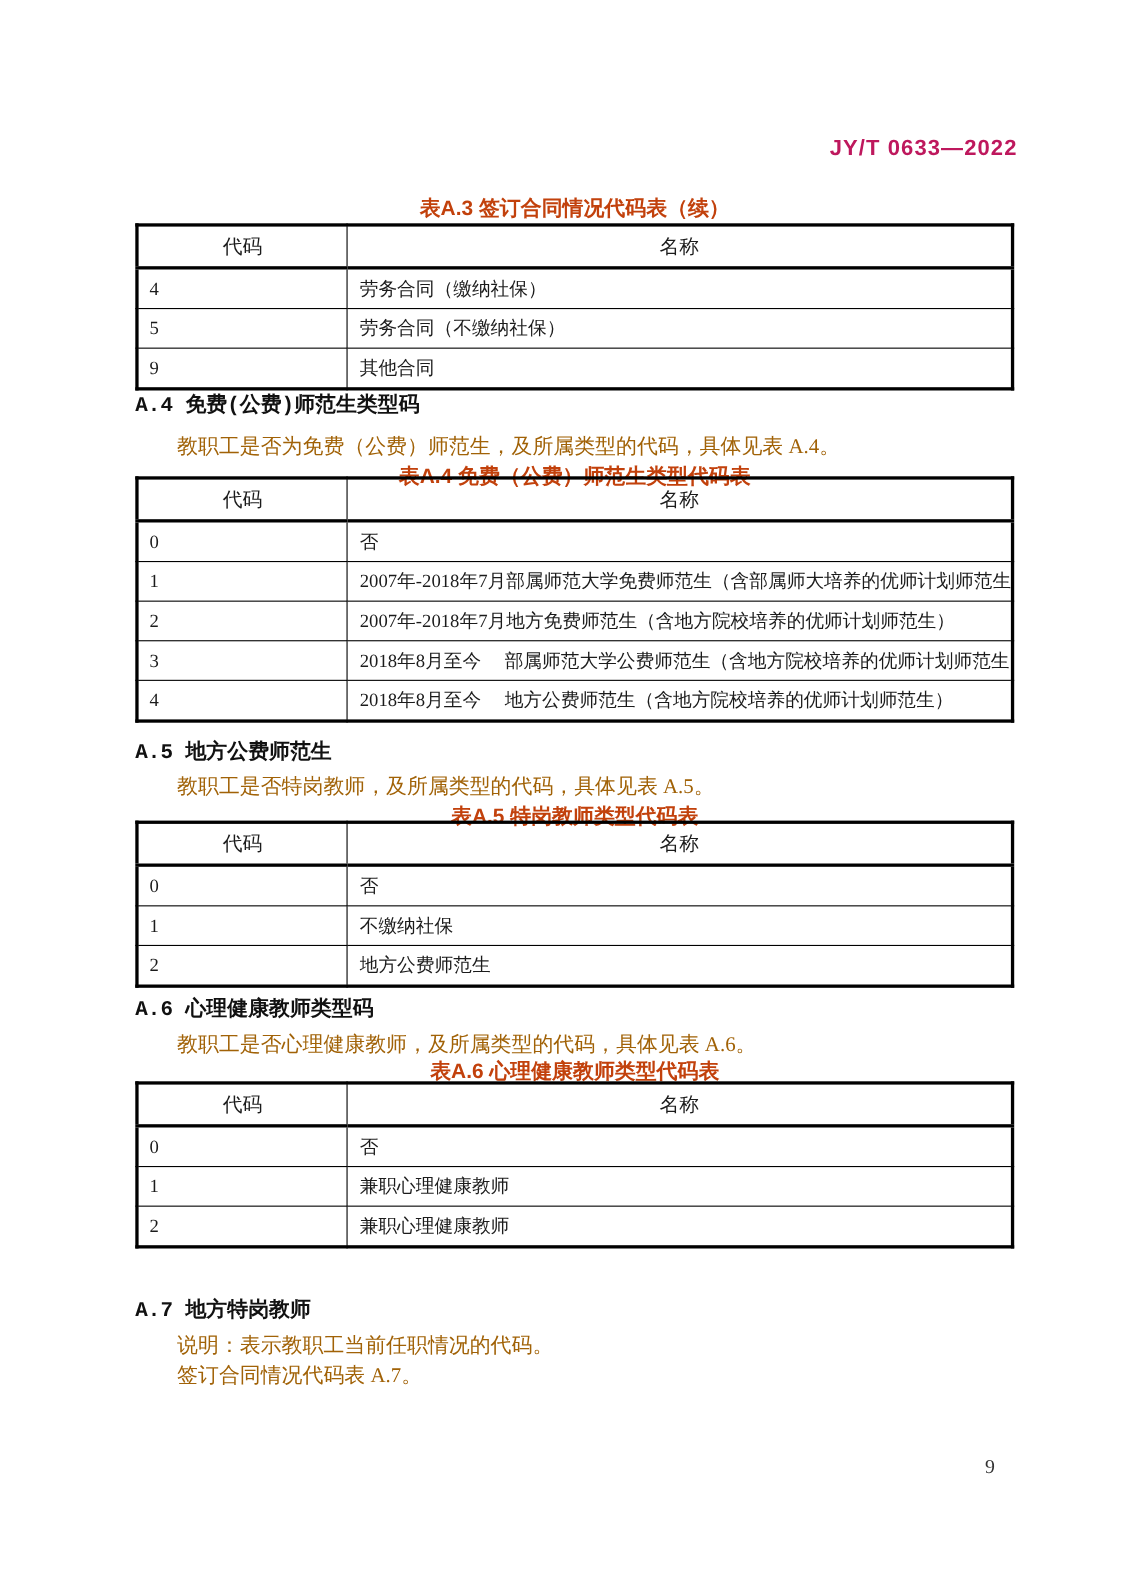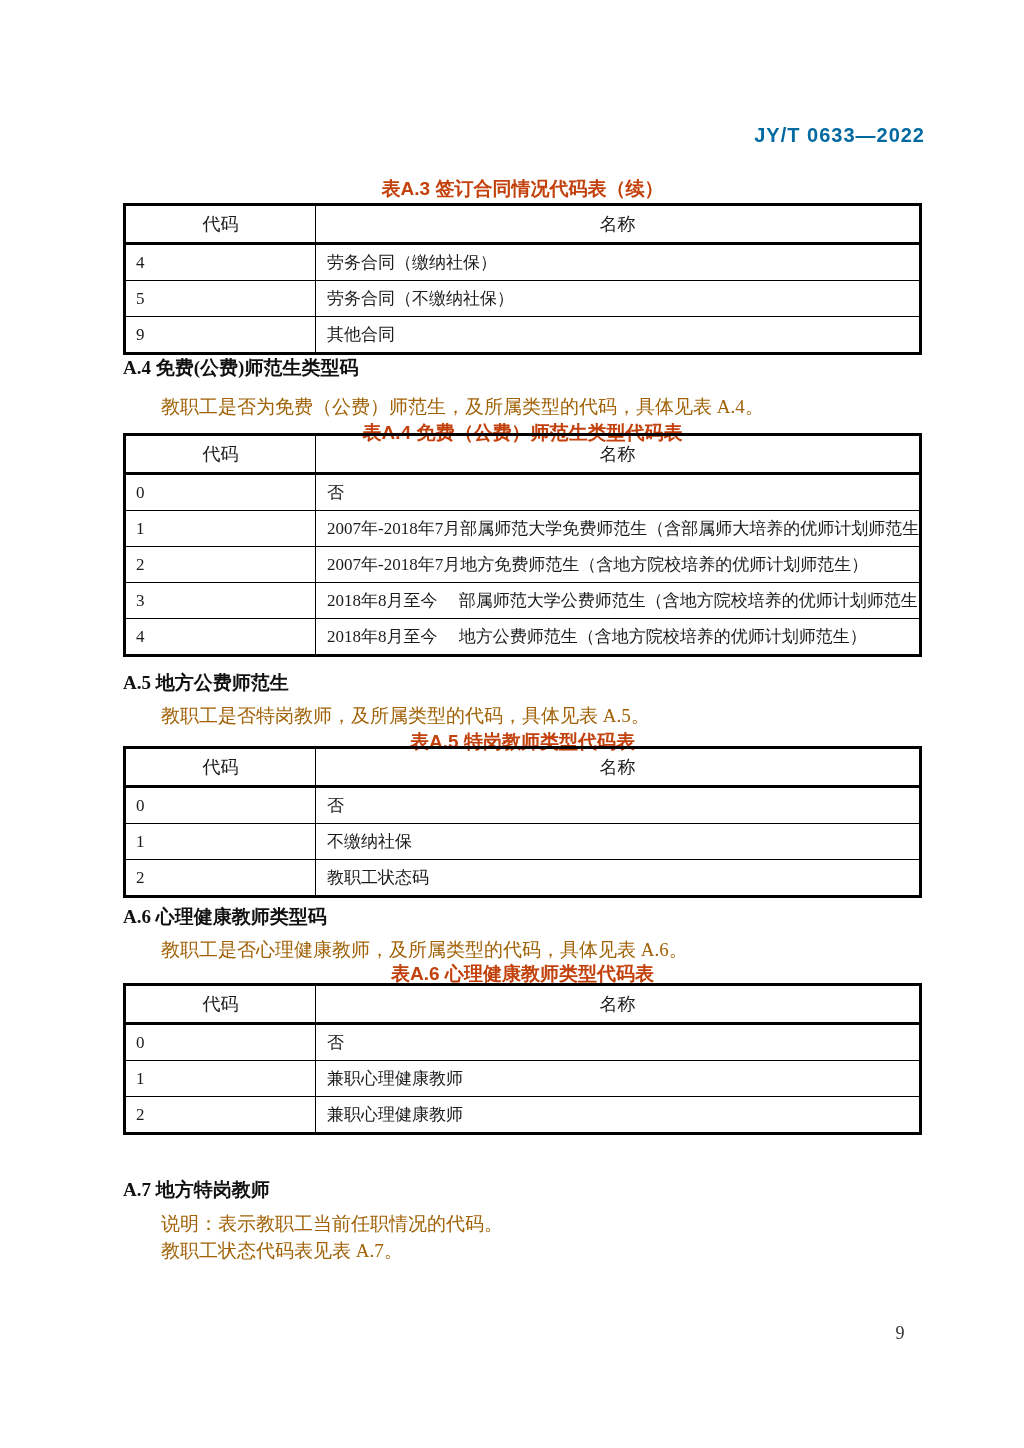--- a/index.html
+++ b/index.html
@@ -17,37 +17,37 @@
   }
   .abs { position: absolute; }
 
   .std-number {
     top: 124px;
     right: 99px;
     font-family: "Liberation Sans", sans-serif;
     font-weight: 600;
     font-size: 20px;
     letter-spacing: 1px;
-    color: #0369a1;
+    color: #be185d;
   }
 
   .table-title {
     left: 123px;
     width: 799px;
     text-align: center;
     font-family: "Liberation Sans", sans-serif;
     font-weight: bold;
     font-size: 19px;
     color: #c2410c;
   }
 
   .section-heading {
     left: 123px;
     width: 799px;
-    font-family: Liberation Serif, serif;
+    font-family: Liberation Mono, monospace;
     font-weight: bold;
     font-size: 19px;
     color: #111;
   }
 
   .body-para {
     left: 123px;
     width: 799px;
     font-size: 19px;
     text-indent: 2em;
@@ -164,21 +164,21 @@
   <tr class="data-row">
     <td class="code-col">0</td>
     <td class="name-col">否</td>
   </tr>
   <tr class="data-row">
     <td class="code-col">1</td>
     <td class="name-col">不缴纳社保</td>
   </tr>
   <tr class="data-row">
     <td class="code-col">2</td>
-    <td class="name-col">教职工状态码</td>
+    <td class="name-col">地方公费师范生</td>
   </tr>
 </tbody>
   </table>
 
 <div class="abs section-heading" style="top:904px">A.6 心理健康教师类型码</div>
 <div class="abs body-para" style="top:937px">教职工是否心理健康教师，及所属类型的代码，具体见表 A.6。</div>
 <div class="abs table-title" style="top:961px">表A.6 心理健康教师类型代码表</div>
 <table class="abs doc-table" style="top:983px">
   <tbody>
       <tr class="head-row">
@@ -195,15 +195,15 @@
   </tr>
   <tr class="data-row">
     <td class="code-col">2</td>
     <td class="name-col">兼职心理健康教师</td>
   </tr>
 </tbody>
   </table>
 
 <div class="abs section-heading" style="top:1177px">A.7 地方特岗教师</div>
 <div class="abs body-para" style="top:1211px">说明：表示教职工当前任职情况的代码。</div>
-<div class="abs body-para" style="top:1238px">教职工状态代码表见表 A.7。</div>
+<div class="abs body-para" style="top:1238px">签订合同情况代码表 A.7。</div>
 
 <div class="abs page-number">9</div>
 
 </body></html>

